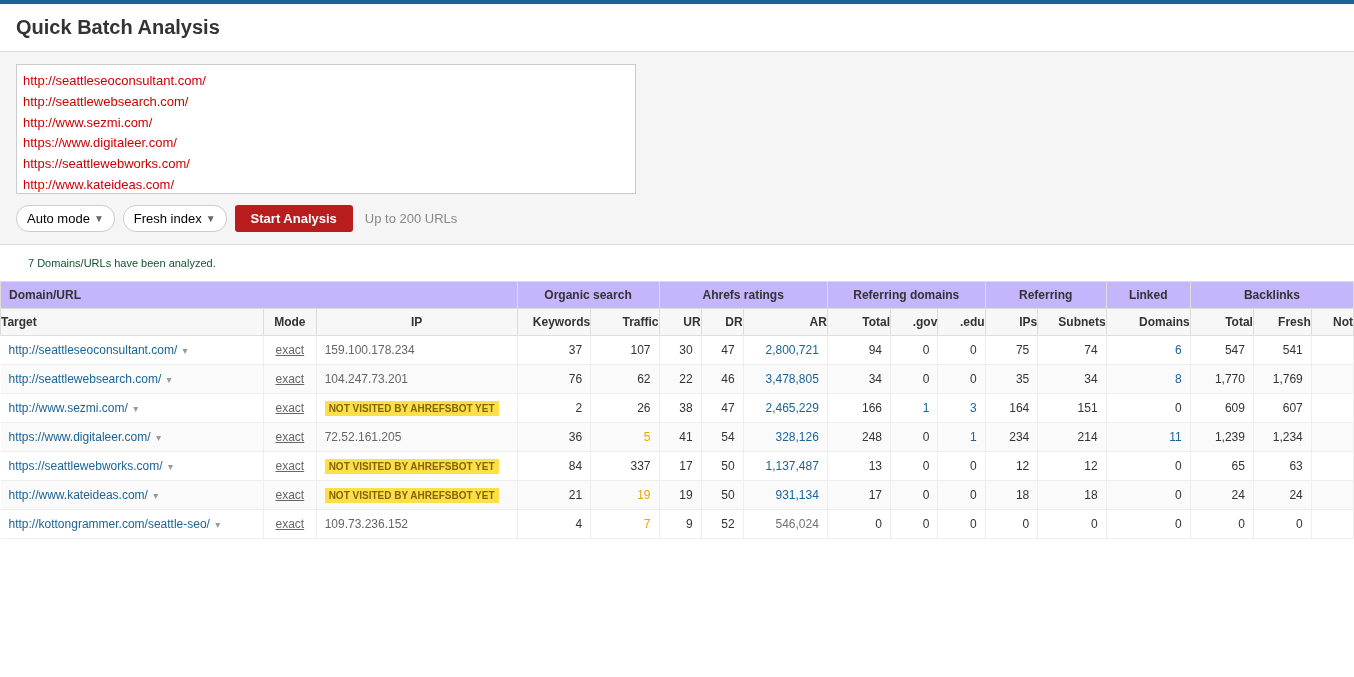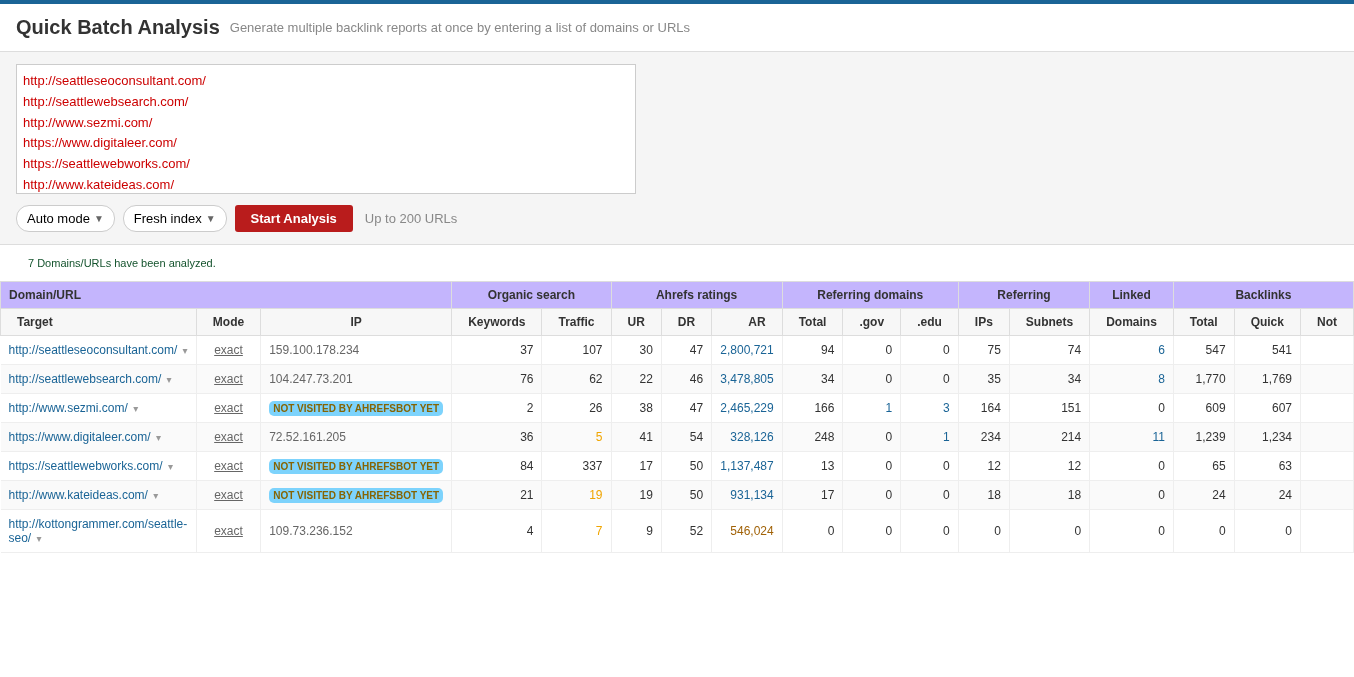--- a/index.html
+++ b/index.html
@@ -114,21 +114,21 @@
       border: 1px solid #ddd;
       color: #333;
     }
 
     .group-header th.domain-group {
       text-align: left;
     }
 
     .col-header th {
       background: #f7f7f7;
-      padding: 6px 16px;
+      padding: 6px 0;
       font-weight: bold;
       border: 1px solid #ddd;
       color: #333;
       white-space: nowrap;
     }
 
     .col-header th:first-child {
       text-align: left;
     }
 
@@ -154,25 +154,25 @@
       margin-left: 2px;
     }
 
     .num { text-align: right; }
     .center { text-align: center; text-decoration: underline; }
 
     .blue-num { color: #1a6496; }
     .orange-num { color: #f0a500; }
 
     .not-visited {
-      background: #7dd3fc;
+      background: #fde047;
       color: #856404;
       font-size: 10px;
       padding: 2px 4px;
-      border-radius: 5px;
+      border-radius: 0;
       white-space: nowrap;
       font-weight: bold;
     }
 
     .ip-cell {
       color: #666;
       font-size: 12px;
     }
 
     .exact-cell {
@@ -200,21 +200,20 @@
 
     .row-alt { background: #fafafa; }
   </style>
 </head>
 <body>
 
 <div class="top-bar"></div>
 
 <div class="header">
   <h1>Quick Batch Analysis</h1>
-  <span class="subtitle">Generate multiple backlink reports at once by entering a list of domains or URLs</span>
 </div>
 
 <div class="input-section">
   <textarea class="url-textarea" style="">http://seattleseoconsultant.com/
 http://seattlewebsearch.com/
 http://www.sezmi.com/
 https://www.digitaleer.com/
 https://seattlewebworks.com/
 http://www.kateideas.com/</textarea>
 
@@ -260,21 +259,21 @@
         <th class="col-ur num">UR</th>
         <th class="col-dr num">DR</th>
         <th class="col-ar num">AR</th>
         <th class="col-ref-total num">Total</th>
         <th class="col-ref-gov num">.gov</th>
         <th class="col-ref-edu num">.edu</th>
         <th class="col-ref-ips num">IPs</th>
         <th class="col-subnets num">Subnets</th>
         <th class="col-linked-domains num">Domains</th>
         <th class="col-bl-total num">Total</th>
-        <th class="col-bl-text num">Quick</th>
+        <th class="col-bl-text num">Fresh</th>
         <th class="col-bl-not num">Not</th>
       </tr>
     </thead>
     <tbody id="table-body">
     <tr>
     <td class="link-cell col-domain-url">
       <a href="#">http://seattleseoconsultant.com/</a>
       <span class="dropdown-arrow">▾</span>
     </td>
     <td class="exact-cell col-mode center">exact</td>
@@ -435,21 +434,21 @@
     </td>
     <td class="exact-cell col-mode center">exact</td>
     <td class="ip-cell col-ip">
       109.73.236.152
     </td>
     <td class="num col-keywords">4</td>
     <td class="num col-traffic orange-num">7</td>
     <td class="num col-ur">9</td>
     <td class="num col-dr">52</td>
     <td class="num col-ar blue-num">
-      <a href="#" style="color:#a16207;text-decoration:none;text-align:center;">546,024</a>
+      <a href="#" style="color:#737373;text-decoration:none;text-align:center;">546,024</a>
     </td>
     <td class="num col-ref-total">0</td>
     <td class="num col-ref-gov ">0</td>
     <td class="num col-ref-edu ">0</td>
     <td class="num col-ref-ips">0</td>
     <td class="num col-subnets">0</td>
     <td class="num col-linked-domains ">0</td>
     <td class="num col-bl-total">0</td>
     <td class="num col-bl-text">0</td>
     <td class="num col-bl-not"></td>

